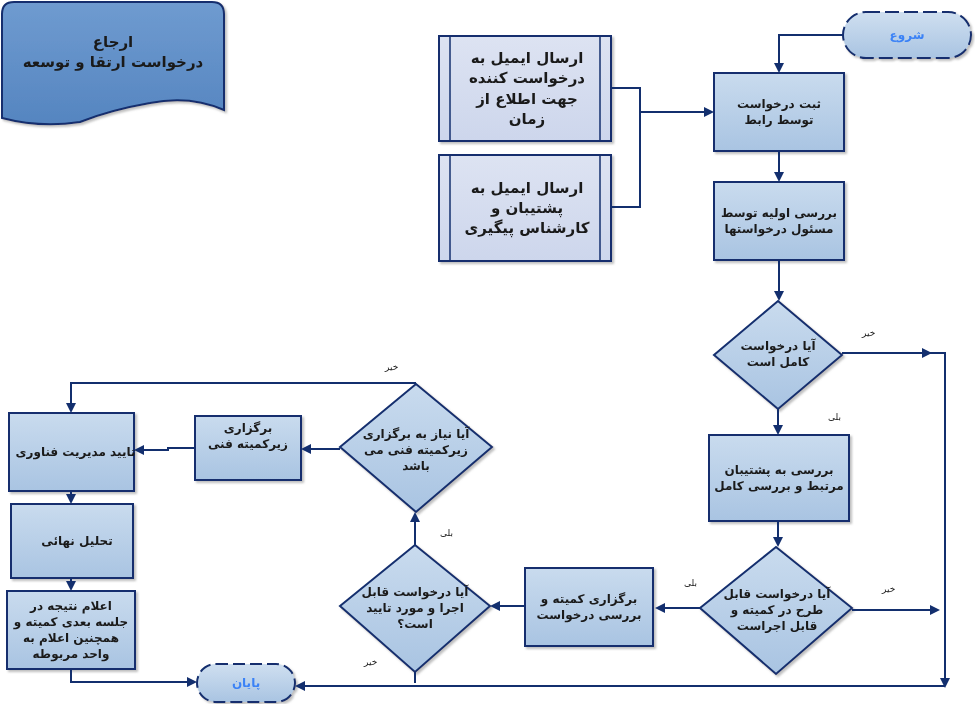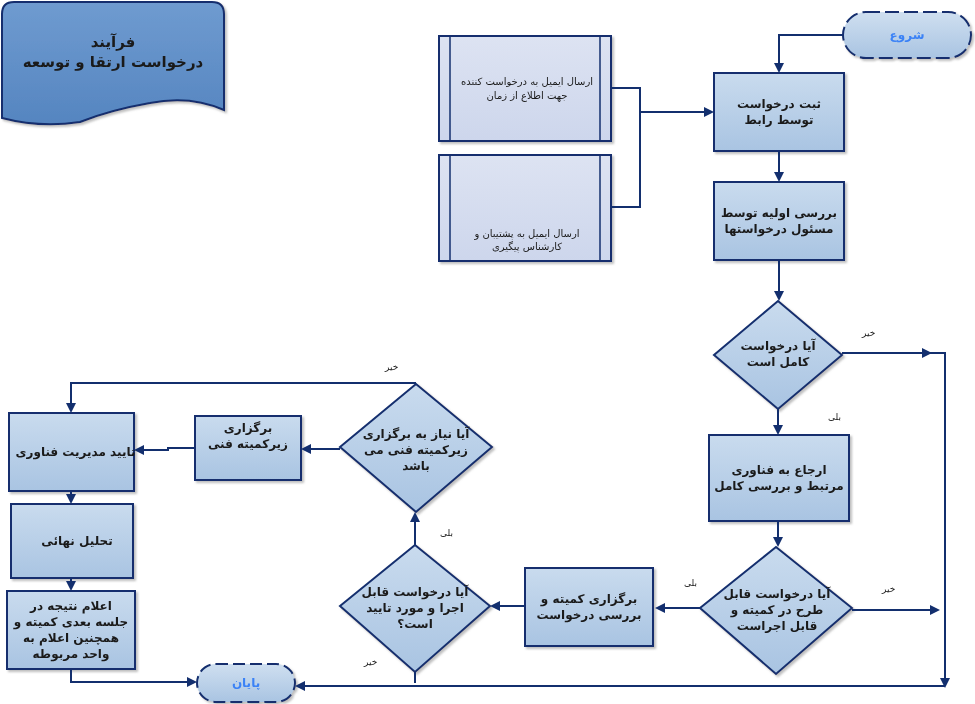--- a/index.html
+++ b/index.html
@@ -2,21 +2,21 @@
 <html><head>
   <meta charset="utf-8">
   <style>
     html, body { margin: 0; padding: 0; background: #ffffff; }
     body { width: 975px; height: 704px; position: relative; overflow: hidden;
            font-family: "DejaVu Sans", sans-serif; }
     #canvas { position: absolute; left: 0; top: 0; }
     .node-text { position: absolute; display: flex; align-items: center; justify-content: center;
                  text-align: center; direction: rtl; font-weight: bold; color: #1a1a1a;
                  font-family: "DejaVu Sans", sans-serif; line-height: 1.35; pointer-events: none; }
-    .small-text { font-weight: normal; font-size: 10px; }
+    .small-text { font-weight: bold; font-size: 15px; }
     .mid-text { font-size: 12px; }
     .title-text { font-size: 15px; color: #1a1a1a; }
     .terminal-text { color: #3b82f6; font-size: 12px; }
     .edge-label { position: absolute; font-size: 9px; color: #1a1a1a; direction: rtl;
                   font-family: "DejaVu Sans", sans-serif; pointer-events: none; }
   </style>
 </head>
 <body>
 
 <svg id="canvas" width="975" height="704" viewBox="0 0 975 704">
@@ -95,34 +95,34 @@
     <path d="M340,449 L303,449" marker-end="url(#arr)"></path>
     <path d="M416,383 L71,383 L71,411" marker-end="url(#arr)"></path>
     <path d="M195,448 L168,448 L168,450 L136,450" marker-end="url(#arr)"></path>
     <path d="M71,491 L71,502" marker-end="url(#arr)"></path>
     <path d="M71,578 L71,589" marker-end="url(#arr)"></path>
     <path d="M71,669 L71,682 L195,682" marker-end="url(#arr)"></path>
   </g>
 </svg>
 
 <div class="node-text title-text" style="left:10px;top:22px;width:206px;height:60px;flex-direction:column;">
-  <span>فرآیند</span>
+  <span>ارجاع</span>
   <span>درخواست ارتقا و توسعه</span>
 </div>
 
 <div class="node-text terminal-text" style="left:843px;top:12px;width:128px;height:46px;">شروع</div>
 <div class="node-text terminal-text" style="left:197px;top:664px;width:98px;height:38px;">پایان</div>
 
 <div class="node-text small-text" style="left:458px;top:36px;width:138px;height:105px;">ارسال ایمیل به درخواست کننده جهت اطلاع از زمان</div>
-<div class="node-text small-text" style="left:458px;top:155px;width:138px;height:106px;margin-top:32px;">ارسال ایمیل به پشتیبان و کارشناس پیگیری</div>
+<div class="node-text small-text" style="left:458px;top:155px;width:138px;height:106px;">ارسال ایمیل به پشتیبان و کارشناس پیگیری</div>
 
 <div class="node-text mid-text" style="left:720px;top:73px;width:118px;height:78px;">ثبت درخواست توسط رابط</div>
 <div class="node-text mid-text" style="left:720px;top:182px;width:118px;height:78px;">بررسی اولیه توسط مسئول درخواستها</div>
 <div class="node-text mid-text" style="left:734px;top:326px;width:88px;height:56px;">آیا درخواست کامل است</div>
-<div class="node-text mid-text" style="left:713px;top:435px;width:132px;height:86px;">ارجاع به فناوری مرتبط و بررسی کامل</div>
+<div class="node-text mid-text" style="left:713px;top:435px;width:132px;height:86px;">بررسی به پشتیبان مرتبط و بررسی کامل</div>
 <div class="node-text mid-text" style="left:718px;top:580px;width:118px;height:60px;">آیا درخواست قابل طرح در کمیته و قابل اجراست</div>
 <div class="node-text mid-text" style="left:530px;top:568px;width:118px;height:78px;">برگزاری کمیته و بررسی درخواست</div>
 <div class="node-text mid-text" style="left:358px;top:578px;width:114px;height:60px;">آیا درخواست قابل اجرا و مورد تایید است؟</div>
 <div class="node-text mid-text" style="left:358px;top:420px;width:116px;height:60px;">آیا نیاز به برگزاری زیرکمیته فنی می باشد</div>
 <div class="node-text mid-text" style="left:199px;top:408px;width:98px;height:56px;">برگزاری زیرکمیته فنی</div>
 <div class="node-text mid-text" style="left:11px;top:413px;width:129px;height:78px;">تایید مدیریت فناوری</div>
 <div class="node-text mid-text" style="left:13px;top:504px;width:128px;height:74px;">تحلیل نهائی</div>
 <div class="node-text mid-text" style="left:12px;top:591px;width:118px;height:78px;">اعلام نتیجه در جلسه بعدی کمیته و همچنین اعلام به واحد مربوطه</div>
 
 <span class="edge-label" style="left:862px;top:328px;">خیر</span>

